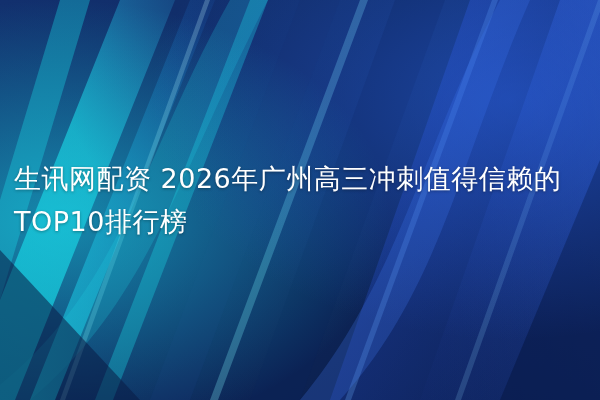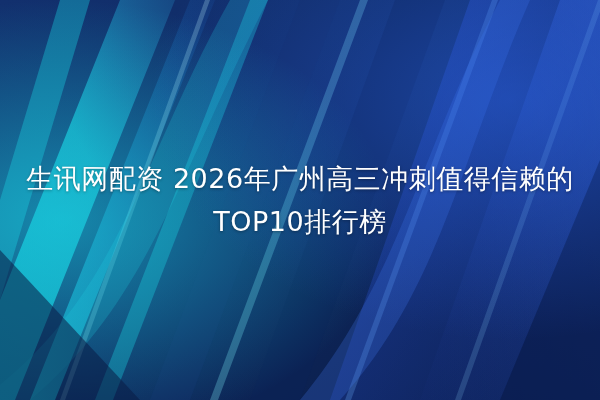--- a/index.html
+++ b/index.html
@@ -26,21 +26,20 @@
     position: absolute;
     left: 0;
     top: 0;
     width: 600px;
     height: 400px;
     display: flex;
     align-items: center;
     justify-content: center;
     box-sizing: border-box;
     padding: 0 14px;
-    text-align: center;
     color: #ffffff;
     font-size: 27px;
     line-height: 43px;
     font-weight: 400;
     letter-spacing: 0.5px;
     text-shadow: 0 1px 3px rgba(0,0,0,0.35);
     white-space: pre-wrap;
   }
 </style>
 </head>

